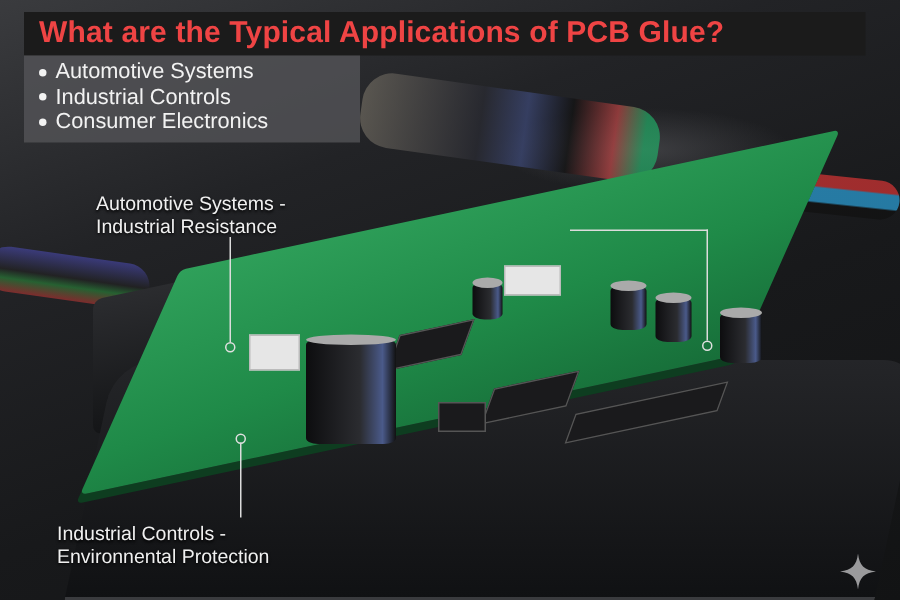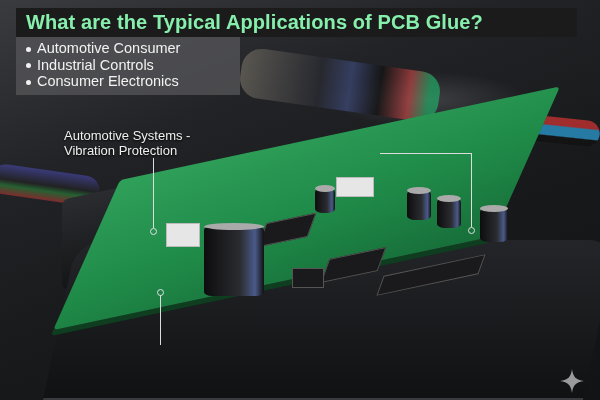--- a/index.html
+++ b/index.html
@@ -16,21 +16,21 @@
   .conn-block { position:absolute; left:62px; top:168px; width:300px; height:90px;
     background:linear-gradient(180deg,#2b2c2f,#141517); border-radius:6px; transform:skewY(-12deg); }
   .pcb { position:absolute; left:120px; top:180px; width:440px; height:150px;
     background:linear-gradient(170deg,#2fa05a,#1f8a48 55%,#176e39);
     transform:skew(-24deg,-12deg); transform-origin:left top; border-radius:4px;
     box-shadow:0 6px 0 #0e3d20; }
   .chip { position:absolute; background:#1a1a1c; border:1px solid #555; }
   .cap { position:absolute; border-radius:8px/4px; background:linear-gradient(90deg,#0d0d0f,#2b2c30 60%,#4a5a8a 85%,#111); }
   .cap-top { position:absolute; left:0; right:0; top:-3px; height:7px; border-radius:50%; background:#aaa; }
   .title-bar { position:absolute; left:16px; top:8px; width:561px; height:29px; background:#1b1b1b; }
-  .title { position:absolute; left:10px; top:3px; color:#86efac; font-weight:bold; font-size:20px; white-space:nowrap; letter-spacing:0.1px; }
+  .title { position:absolute; left:10px; top:3px; color:#ef4444; font-weight:bold; font-size:20px; white-space:nowrap; letter-spacing:0.1px; }
   .bullets { position:absolute; left:16px; top:37px; width:224px; height:58px; background:rgba(85,85,88,0.78); }
   .bullets ul { list-style:none; margin:0; padding:3px 0 0 10px; }
   .bullets li { color:#f2f2f2; font-size:14.5px; line-height:16.5px; white-space:nowrap; }
   .bullets li .dot { display:inline-block; width:5px; height:5px; background:#f2f2f2; border-radius:50%; margin-right:6px; vertical-align:middle; }
   .label { position:absolute; color:#f0f0f0; font-size:13px; line-height:15px; white-space:nowrap; text-shadow:0 1px 2px #000; }
   .line { position:absolute; background:#dcdcdc; }
   .ring { position:absolute; width:5px; height:5px; border:1px solid #e0e0e0; border-radius:50%; }
   .sparkle { position:absolute; left:560px; top:369px; width:24px; height:24px; }
 </style>
 </head>
@@ -68,36 +68,40 @@
   <div class="cap" style="left:480px;top:208px;width:28px;height:34px;">
       <div class="cap-top"></div>
     </div>
 
   <div class="title-bar">
     <div class="title">What are the Typical Applications of PCB Glue?</div>
   </div>
 
   <div class="bullets">
     <ul>
-      <li><span class="dot"></span><span>Automotive Consumer</span></li>
+      <li><span class="dot"></span><span>Automotive Systems</span></li>
       <li><span class="dot"></span><span>Industrial Controls</span></li>
       <li><span class="dot"></span><span>Consumer Electronics</span></li>
     </ul>
   </div>
 
   <div class="label" style="left:33px;top:128px;margin-left:31px;">
     <div>Automotive Systems -</div>
-    <div>Vibration Protection</div>
+    <div>Industrial Resistance</div>
   </div>
   <div class="line" style="left:153px;top:158px;width:1px;height:70px;"></div>
   <div class="ring" style="left:150px;top:228px;"></div>
 
   <div class="line" style="left:380px;top:153px;width:92px;height:1px;"></div>
   <div class="line" style="left:471px;top:153px;width:1px;height:74px;"></div>
   <div class="ring" style="left:468px;top:227px;"></div>
 
   <div class="ring" style="left:157px;top:289px;"></div>
   <div class="line" style="left:160px;top:295px;width:1px;height:50px;"></div>
+  <div class="label" style="left:38px;top:348px;">
+    <div>Industrial Controls -</div>
+    <div>Environnental Protection</div>
+  </div>
 
   <svg class="sparkle" viewBox="0 0 24 24">
     <path d="M12 0 C13 8 16 11 24 12 C16 13 13 16 12 24 C11 16 8 13 0 12 C8 11 11 8 12 0 Z" fill="#9a9a9c"></path>
   </svg>
 </div>
 
 </body></html>

